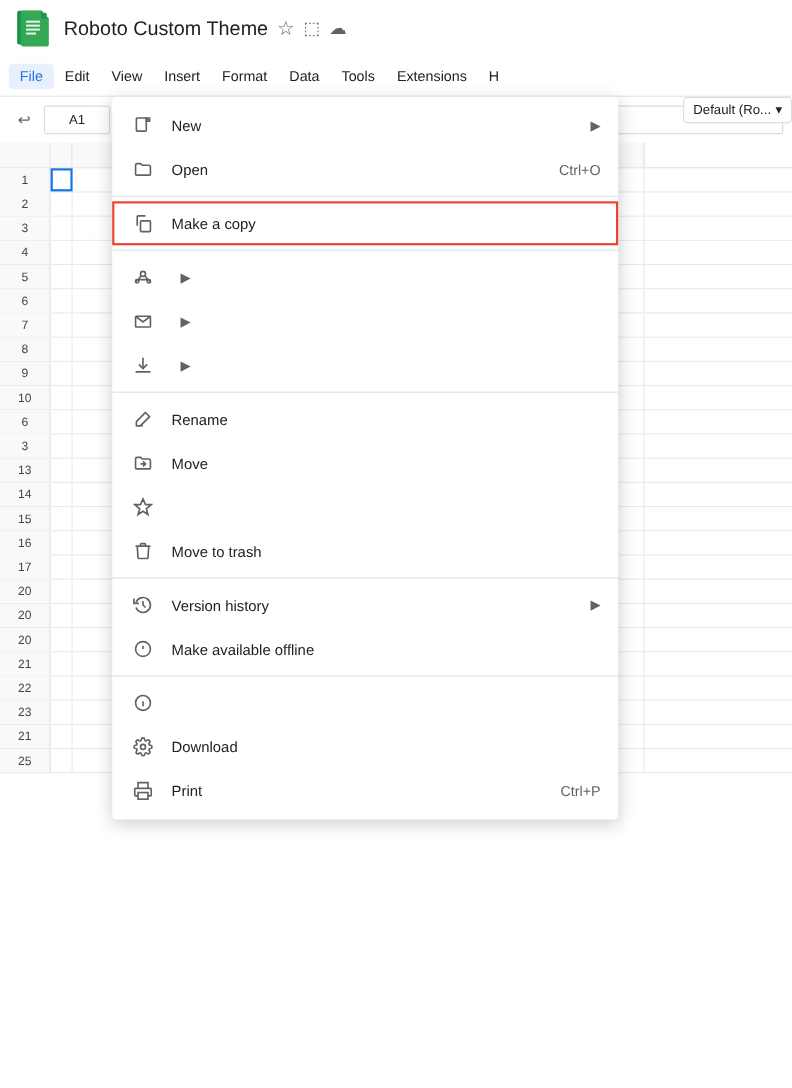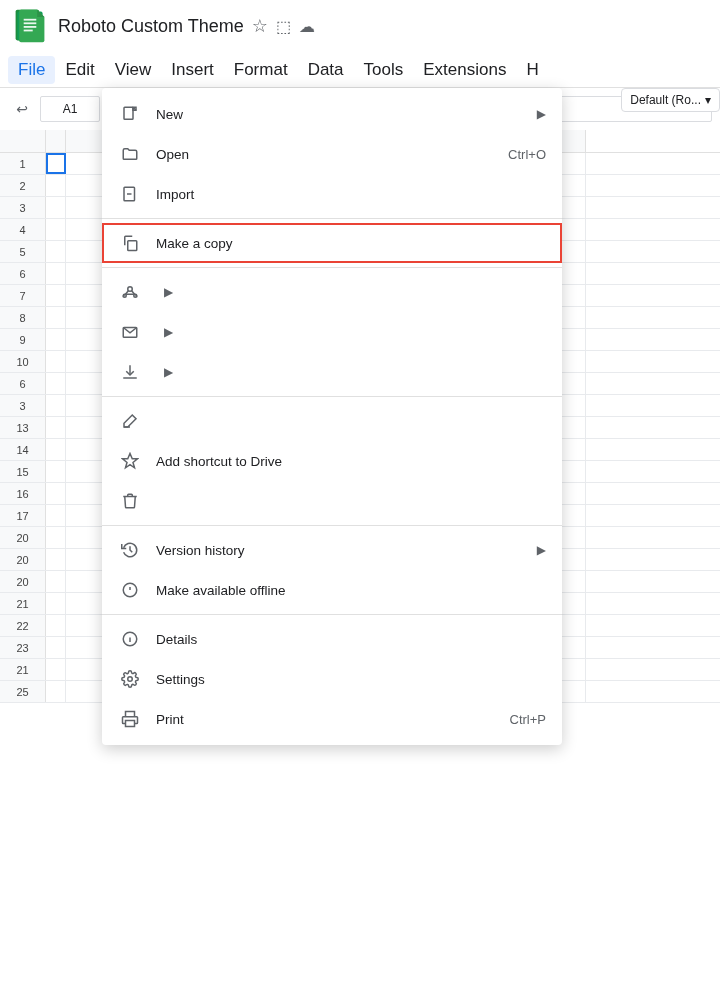--- a/index.html
+++ b/index.html
@@ -48,21 +48,21 @@
     .menu-bar {
       display: flex;
       align-items: center;
       padding: 0 8px;
       background: #fff;
       height: 36px;
       border-bottom: 1px solid #e0e0e0;
     }
     .menu-item {
       padding: 4px 10px;
-      font-size: 17px;
+      font-size: 13px;
       color: #202124;
       cursor: pointer;
       border-radius: 4px;
     }
     .menu-item:hover, .menu-item.active {
       background: #e8eaed;
     }
     .menu-item.active {
       background: #e8f0fe;
       color: #1a73e8;
@@ -519,29 +519,20 @@
   <div class="dropdown-item">
     <div class="item-icon">
       <svg class="icon-svg" viewBox="0 0 24 24" fill="none" stroke="#5f6368" stroke-width="2">
         <path d="M3 7 Q3 5 5 5 L9 5 L11 7 L19 7 Q21 7 21 9 L21 18 Q21 19 20 19 L4 19 Q3 19 3 18 Z"></path>
       </svg>
     </div>
     <span class="item-label">Open</span>
     <span class="item-shortcut">Ctrl+O</span>
   </div>
 
-  <div class="dropdown-item">
-    <div class="item-icon">
-      <svg class="icon-svg" viewBox="0 0 24 24" fill="none" stroke="#5f6368" stroke-width="2">
-        <rect x="4" y="3" width="14" height="18" rx="1"></rect>
-        <line x1="8" y1="12" x2="14" y2="12"></line>
-      </svg>
-    </div>
-    <span class="item-label">Import</span>
-  </div>
 
   <div class="menu-divider"></div>
 
   <div class="dropdown-item highlighted">
     <div class="item-icon">
       <svg class="icon-svg" viewBox="0 0 24 24" fill="none" stroke="#5f6368" stroke-width="2">
         <rect x="9" y="9" width="12" height="13" rx="1"></rect>
         <path d="M5 15 L5 4 Q5 3 6 3 L15 3"></path>
       </svg>
     </div>
@@ -587,40 +578,51 @@
 
   <div class="menu-divider"></div>
 
   <div class="dropdown-item">
     <div class="item-icon">
       <svg class="icon-svg" viewBox="0 0 24 24" fill="none" stroke="#5f6368" stroke-width="2">
         <path d="M12 20 L4 20"></path>
         <path d="M15 4 L20 9 L9 20 L4 20 L4 15 Z"></path>
       </svg>
     </div>
-  </div>
-
+    <span class="item-label">Rename</span>
+  </div>
+
+  <div class="dropdown-item">
+    <div class="item-icon">
+      <svg class="icon-svg" viewBox="0 0 24 24" fill="none" stroke="#5f6368" stroke-width="2">
+        <path d="M3 7 Q3 5 5 5 L9 5 L11 7 L19 7 Q21 7 21 9 L21 18 Q21 19 20 19 L4 19 Q3 19 3 18 Z"></path>
+        <polyline points="12,10 15,13 12,16"></polyline>
+        <line x1="9" y1="13" x2="15" y2="13"></line>
+      </svg>
+    </div>
+    <span class="item-label">Move</span>
+  </div>
 
   <div class="dropdown-item">
     <div class="item-icon">
       <svg class="icon-svg" viewBox="0 0 24 24" fill="none" stroke="#5f6368" stroke-width="2">
         <polygon points="12,2 15,9 22,9 16,14 18,21 12,17 6,21 8,14 2,9 9,9"></polygon>
       </svg>
     </div>
-    <span class="item-label">Add shortcut to Drive</span>
   </div>
 
   <div class="dropdown-item">
     <div class="item-icon">
       <svg class="icon-svg" viewBox="0 0 24 24" fill="none" stroke="#5f6368" stroke-width="2">
         <polyline points="3,6 5,6 21,6"></polyline>
         <path d="M19 6 L18 20 Q18 21 17 21 L7 21 Q6 21 6 20 L5 6"></path>
         <path d="M9 6 L9 4 Q9 3 10 3 L14 3 Q15 3 15 4 L15 6"></path>
       </svg>
     </div>
+    <span class="item-label">Move to trash</span>
   </div>
 
   <div class="menu-divider"></div>
 
   <div class="dropdown-item">
     <div class="item-icon">
       <svg class="icon-svg" viewBox="0 0 24 24" fill="none" stroke="#5f6368" stroke-width="2">
         <polyline points="1,4 1,10 7,10"></polyline>
         <path d="M3.51 15 A9 9 0 1 0 3.51 9"></path>
         <polyline points="12,7 12,12 15,15"></polyline>
@@ -644,31 +646,30 @@
   <div class="menu-divider"></div>
 
   <div class="dropdown-item">
     <div class="item-icon">
       <svg class="icon-svg" viewBox="0 0 24 24" fill="none" stroke="#5f6368" stroke-width="2">
         <circle cx="12" cy="12" r="9"></circle>
         <line x1="12" y1="10" x2="12" y2="16"></line>
         <line x1="12" y1="7" x2="12.01" y2="7"></line>
       </svg>
     </div>
-    <span class="item-label">Details</span>
   </div>
 
   <div class="dropdown-item">
     <div class="item-icon">
       <svg class="icon-svg" viewBox="0 0 24 24" fill="none" stroke="#5f6368" stroke-width="2">
         <circle cx="12" cy="12" r="3"></circle>
         <path d="M19.4 15a1.65 1.65 0 0 0 .33 1.82l.06.06a2 2 0 0 1-2.83 2.83l-.06-.06a1.65 1.65 0 0 0-1.82-.33 1.65 1.65 0 0 0-1 1.51V21a2 2 0 0 1-4 0v-.09A1.65 1.65 0 0 0 9 19.4a1.65 1.65 0 0 0-1.82.33l-.06.06a2 2 0 0 1-2.83-2.83l.06-.06A1.65 1.65 0 0 0 4.68 15a1.65 1.65 0 0 0-1.51-1H3a2 2 0 0 1 0-4h.09A1.65 1.65 0 0 0 4.6 9a1.65 1.65 0 0 0-.33-1.82l-.06-.06a2 2 0 0 1 2.83-2.83l.06.06A1.65 1.65 0 0 0 9 4.68a1.65 1.65 0 0 0 1-1.51V3a2 2 0 0 1 4 0v.09a1.65 1.65 0 0 0 1 1.51 1.65 1.65 0 0 0 1.82-.33l.06-.06a2 2 0 0 1 2.83 2.83l-.06.06A1.65 1.65 0 0 0 19.4 9a1.65 1.65 0 0 0 1.51 1H21a2 2 0 0 1 0 4h-.09a1.65 1.65 0 0 0-1.51 1z"></path>
       </svg>
     </div>
-    <span class="item-label">Settings</span>
+    <span class="item-label">Download</span>
   </div>
 
   <div class="dropdown-item">
     <div class="item-icon">
       <svg class="icon-svg" viewBox="0 0 24 24" fill="none" stroke="#5f6368" stroke-width="2">
         <polyline points="6,9 6,2 18,2 18,9"></polyline>
         <path d="M6 18 L3 18 Q2 18 2 17 L2 10 Q2 9 3 9 L21 9 Q22 9 22 10 L22 17 Q22 18 21 18 L18 18"></path>
         <rect x="6" y="14" width="12" height="8"></rect>
       </svg>
     </div>

